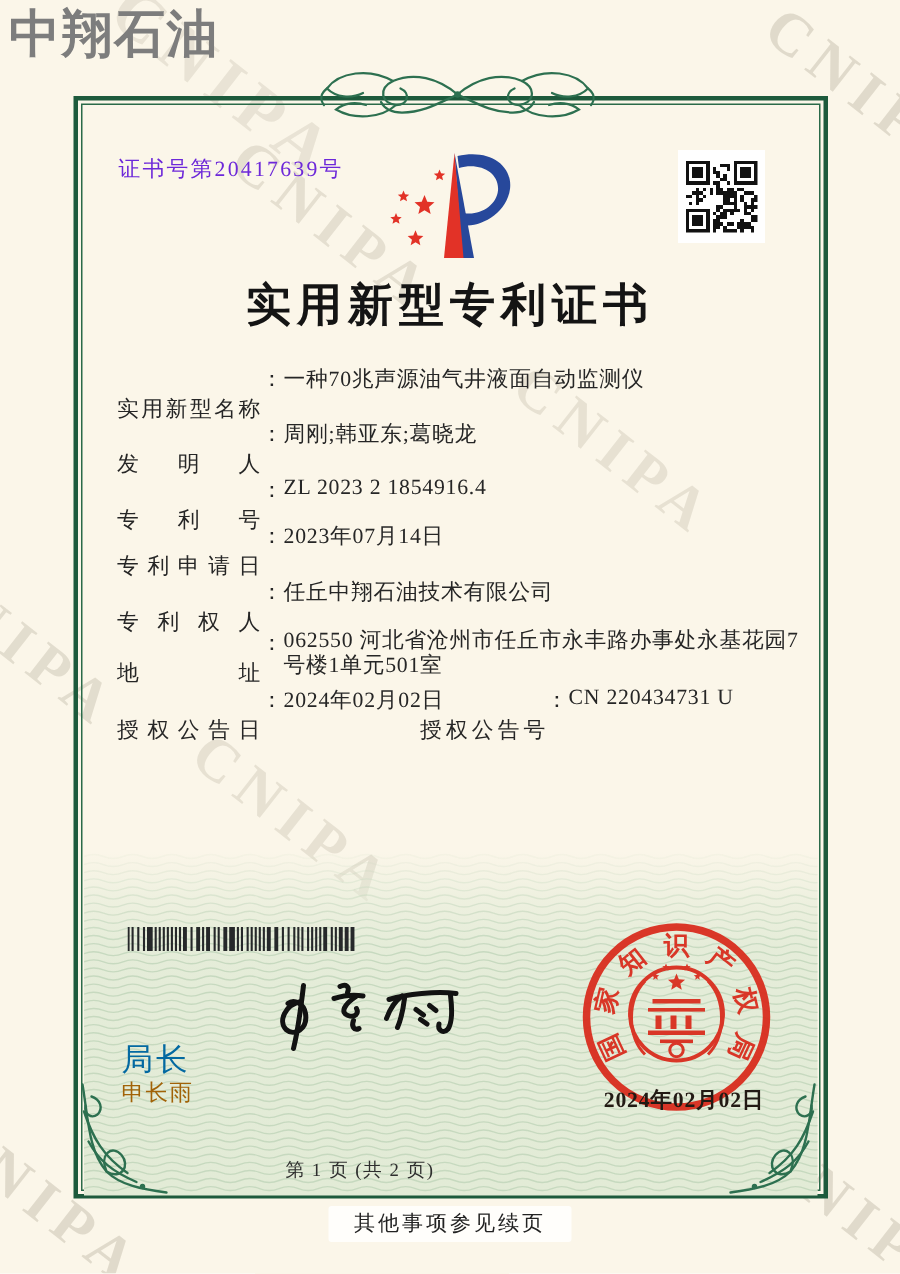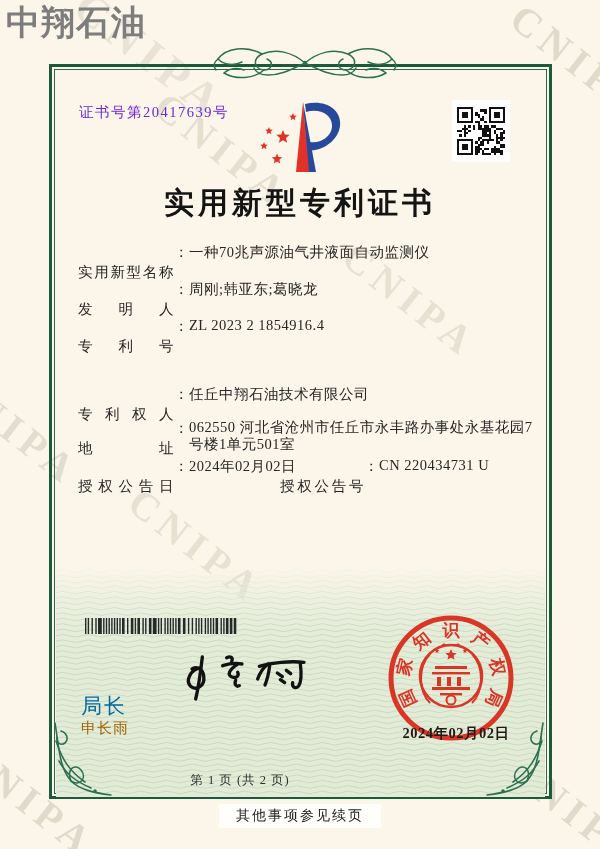--- a/index.html
+++ b/index.html
@@ -299,20 +299,23 @@
 
     <div class="frow" style="top:243px">
       <span class="f-label">实用新型名称</span><span class="f-colon">：</span><span class="f-value">一种70兆声源油气井液面自动监测仪</span>
     </div>
     <div class="frow" style="top:280px">
       <span class="f-label">发明人</span><span class="f-colon">：</span><span class="f-value">周刚;韩亚东;葛晓龙</span>
     </div>
     <div class="frow" style="top:317px">
       <span class="f-label">专利号</span><span class="f-colon">：</span><span class="f-value">ZL 2023 2 1854916.4</span>
     </div>
+    <div class="frow" style="top:348px">
+      <span class="f-label">专利申请日</span><span class="f-colon">：</span><span class="f-value">2023年07月14日</span>
+    </div>
     <div class="frow" style="top:385px">
       <span class="f-label">专利权人</span><span class="f-colon">：</span><span class="f-value">任丘中翔石油技术有限公司</span>
     </div>
     <div class="frow row-addr" style="top:419px">
       <span class="f-label">地址</span><span class="f-colon">：</span><span class="f-value">062550 河北省沧州市任丘市永丰路办事处永基花园7号楼1单元501室</span>
     </div>
     <div class="frow" style="top:457px;width:446px">
       <span class="f-label">授权公告日</span><span class="f-colon">：</span><span class="f-value">2024年02月02日</span>
       <span class="pair2">
         <span class="f-label">授权公告号</span><span class="f-colon">：</span><span class="f-value">CN 220434731 U</span>

